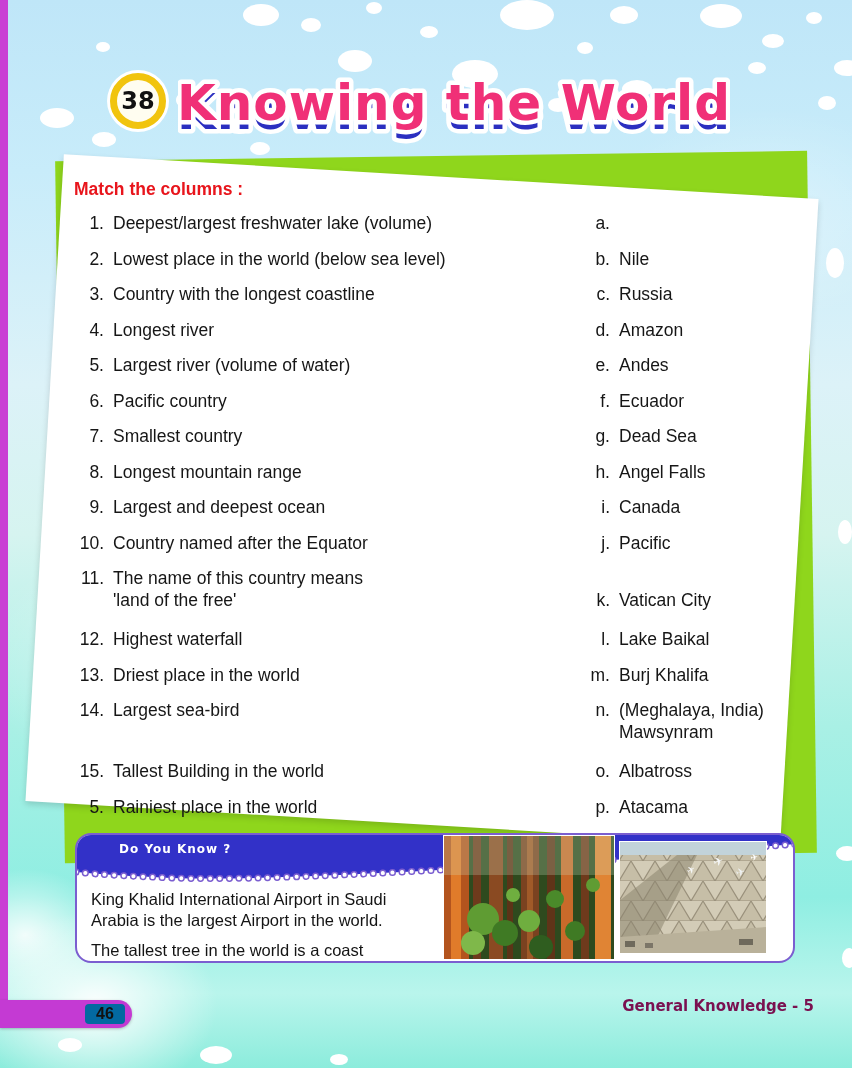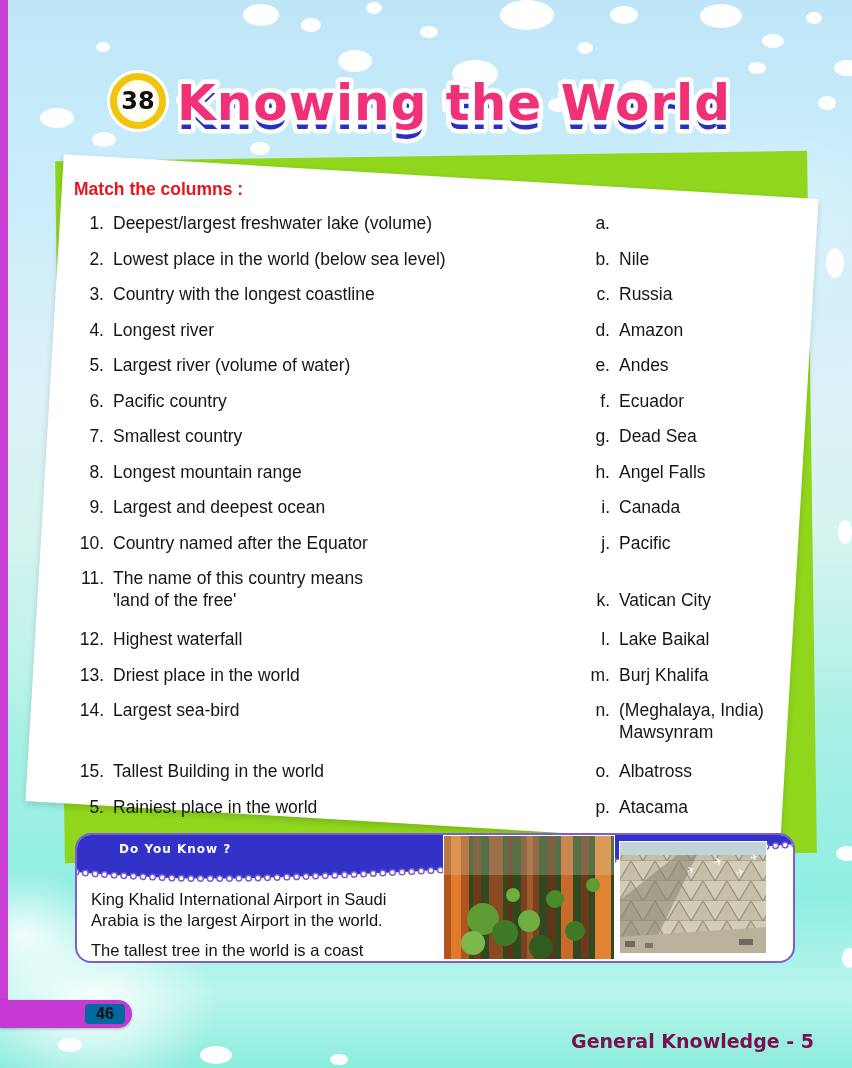--- a/index.html
+++ b/index.html
@@ -47,21 +47,21 @@
   .dyk-text p{margin:0 2px 9px 0;}
   .img-forest{position:absolute;left:366px;top:0px;width:172px;height:125px;}
   .img-airport{position:absolute;left:542px;top:6px;width:148px;height:113px;}
   
   .page-bar{left:0;top:1000px;width:132px;height:28px;background:#c43ad3;border-radius:0 14px 14px 0;
     box-shadow:0 1px 3px rgba(0,0,0,.25);z-index:8;}
   .page-num{position:absolute;right:5px;top:2px;width:40px;height:20px;background:#0369a1;border:2px solid #c43ad3;
     border-radius:6px;display:flex;align-items:center;justify-content:center;
     font-weight:bold;font-size:16px;color:#111;}
   .footer-text{right:58px;top:997px;color:#7a1050;font-family:"DejaVu Sans",sans-serif;
-    font-weight:bold;font-size:19px;z-index:8;margin-top:33px;}
+    font-weight:bold;font-size:15px;z-index:8;}
 </style>
 </head>
 <body>
 
 <div class="page">
 
   <div>
     <div class="cloud" style="left:243px;top:4px;width:36px;height:22px;"></div>
     <div class="cloud" style="left:301px;top:18px;width:20px;height:14px;"></div>
     <div class="cloud" style="left:366px;top:2px;width:16px;height:12px;"></div>

